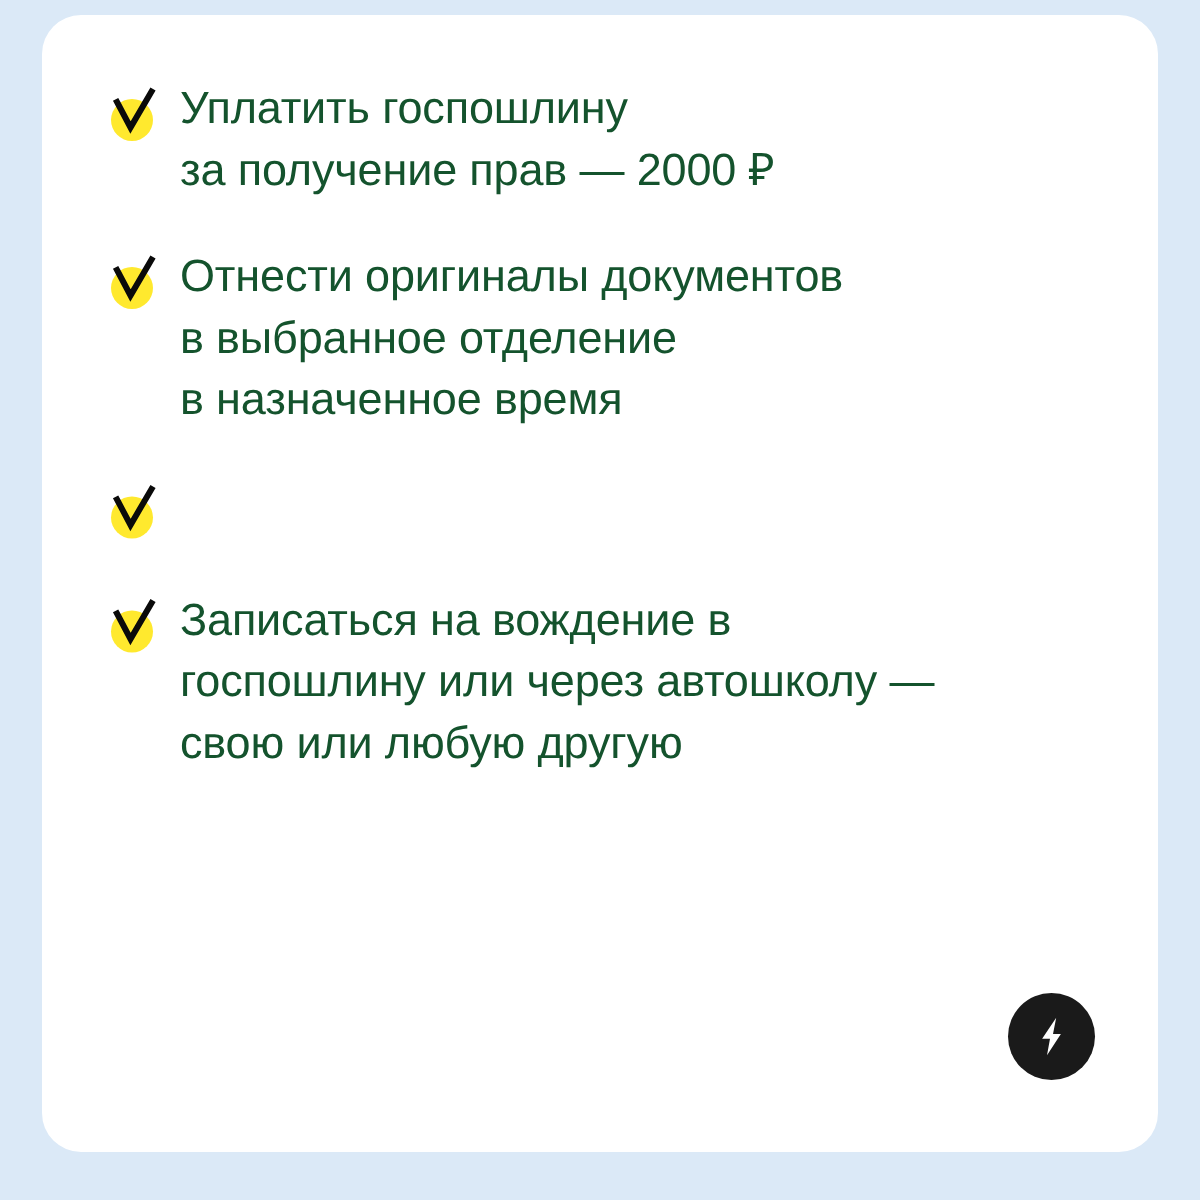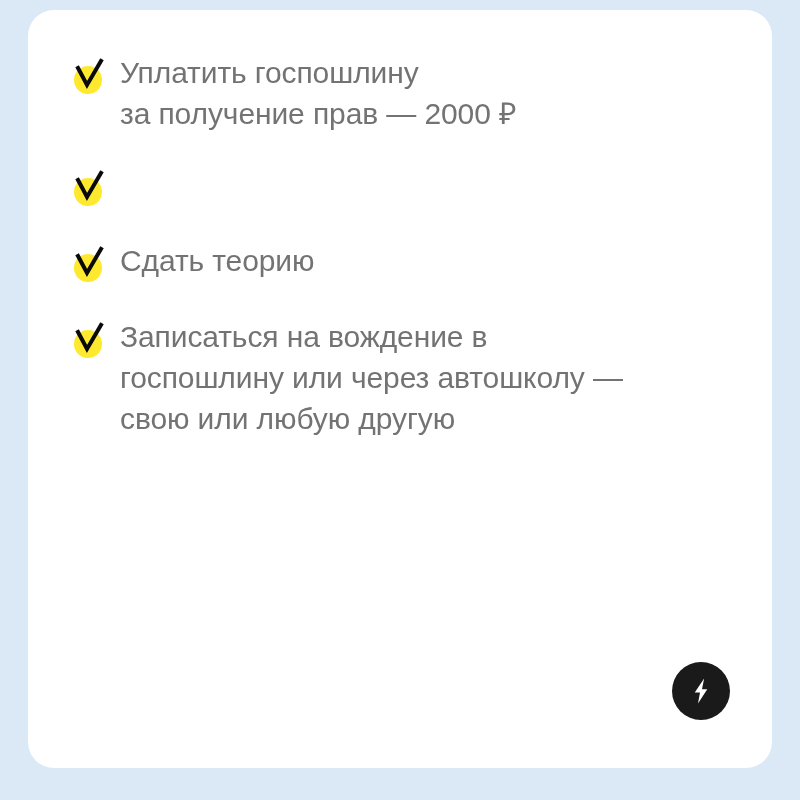--- a/index.html
+++ b/index.html
@@ -54,21 +54,21 @@
   .tick {
     position: absolute;
     left: 0;
     top: 0;
     width: 44px;
     height: 44px;
   }
   .text {
     font-size: 30px;
     line-height: 41px;
-    color: #737373;
+    color: #14532d;
     font-weight: 500;
     letter-spacing: -0.1px;
     white-space: pre-line;
     padding-top: 4px;
   }
   .logo {
     position: absolute;
     right: 42px;
     bottom: 48px;
     width: 58px;
@@ -99,30 +99,32 @@
 за получение прав — 2000 ₽</div>
     </div>
 
     <div class="item">
       <span class="check-wrap">
         <span class="dot"></span>
         <svg class="tick" viewBox="0 0 44 44" aria-hidden="true">
           <path d="M10 14 L19 31 L33 7" fill="none" stroke="#0a0a0a" stroke-width="4" stroke-linecap="square" stroke-linejoin="miter"></path>
         </svg>
       </span>
+      <div class="text">Отнести оригиналы документов
+в выбранное отделение
+в назначенное время</div>
     </div>
 
     <div class="item">
       <span class="check-wrap">
         <span class="dot"></span>
         <svg class="tick" viewBox="0 0 44 44" aria-hidden="true">
           <path d="M10 14 L19 31 L33 7" fill="none" stroke="#0a0a0a" stroke-width="4" stroke-linecap="square" stroke-linejoin="miter"></path>
         </svg>
       </span>
-      <div class="text">Сдать теорию</div>
     </div>
 
     <div class="item">
       <span class="check-wrap">
         <span class="dot"></span>
         <svg class="tick" viewBox="0 0 44 44" aria-hidden="true">
           <path d="M10 14 L19 31 L33 7" fill="none" stroke="#0a0a0a" stroke-width="4" stroke-linecap="square" stroke-linejoin="miter"></path>
         </svg>
       </span>
       <div class="text">Записаться на вождение в

